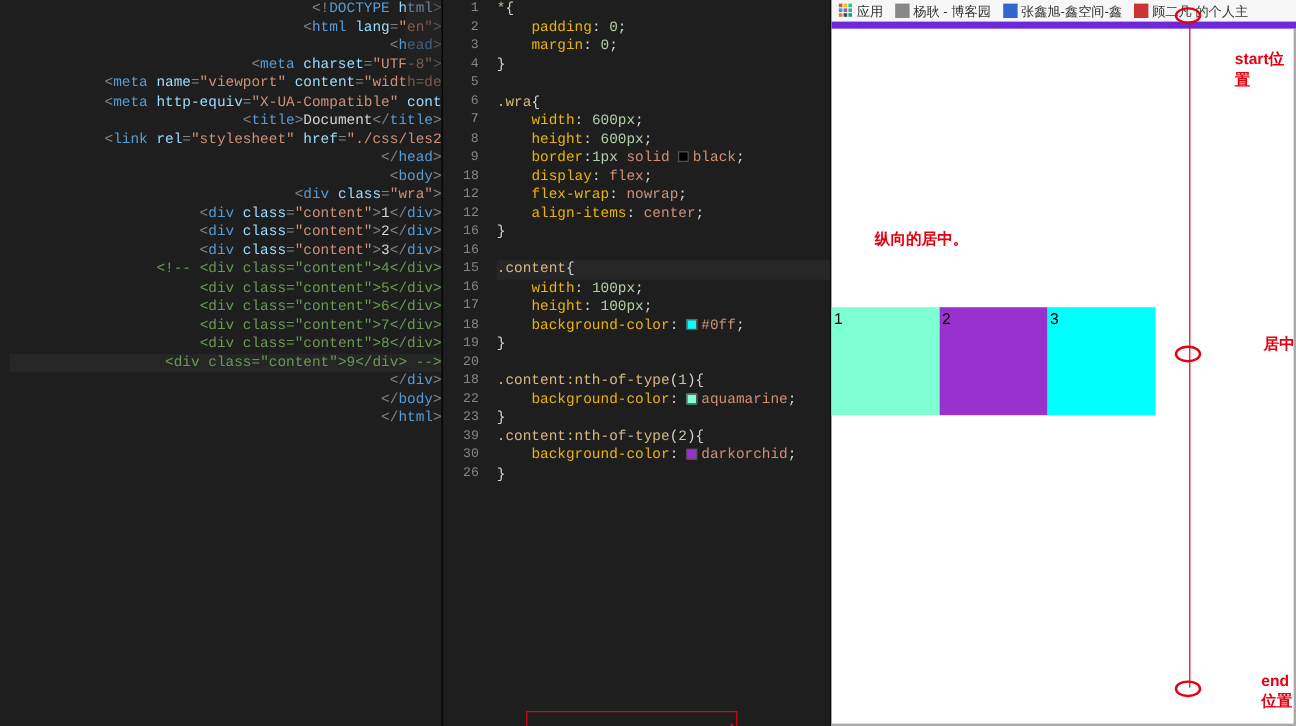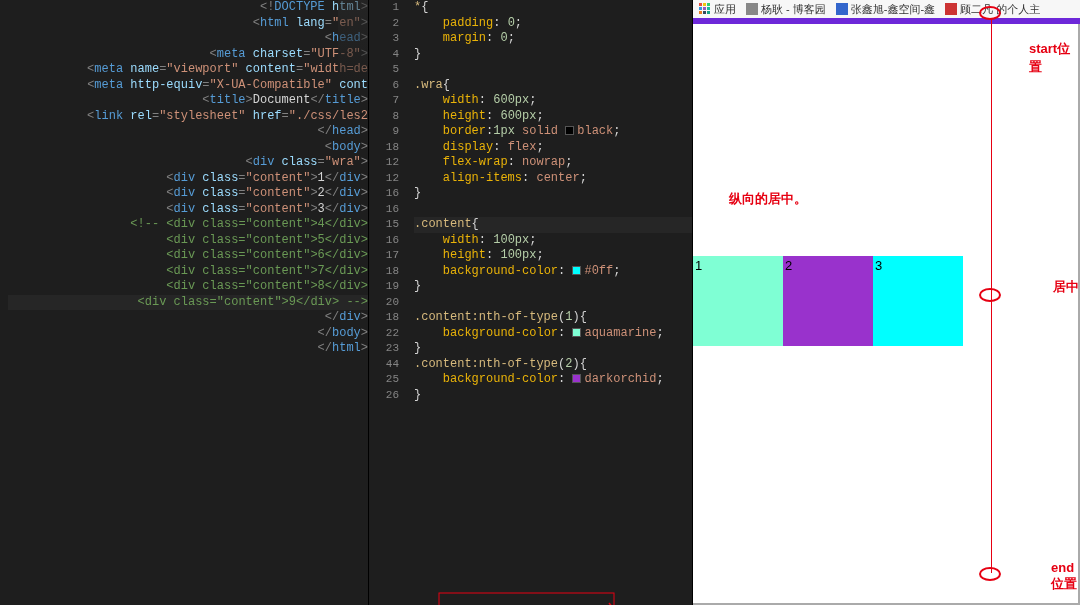--- a/index.html
+++ b/index.html
@@ -151,22 +151,22 @@
       <div>16</div>
       <div>15</div>
       <div>16</div>
       <div>17</div>
       <div>18</div>
       <div>19</div>
       <div>20</div>
       <div>18</div>
       <div>22</div>
       <div>23</div>
-      <div>44</div>
-      <div>25</div>
+      <div>39</div>
+      <div>30</div>
       <div>26</div>
     </div>
   <div class="code" id="mid-code"><div><span class="selector">*</span><span class="brace">{</span></div><div><span class="txt">    </span><span class="attr-css">padding</span><span class="txt">: </span><span class="num">0</span><span class="txt">;</span></div><div><span class="txt">    </span><span class="attr-css">margin</span><span class="txt">: </span><span class="num">0</span><span class="txt">;</span></div><div><span class="brace">}</span></div><div>&nbsp;</div><div><span class="selector">.wra</span><span class="brace">{</span></div><div><span class="txt">    </span><span class="attr-css">width</span><span class="txt">: </span><span class="num">600px</span><span class="txt">;</span></div><div><span class="txt">    </span><span class="attr-css">height</span><span class="txt">: </span><span class="num">600px</span><span class="txt">;</span></div><div><span class="txt">    </span><span class="attr-css">border</span><span class="txt">:</span><span class="num">1px</span><span class="txt"> </span><span class="val">solid</span><span class="txt"> </span><span class="swatch" style="background:#000"></span><span class="val">black</span><span class="txt">;</span></div><div><span class="txt">    </span><span class="attr-css">display</span><span class="txt">: </span><span class="val">flex</span><span class="txt">;</span></div><div><span class="txt">    </span><span class="attr-css">flex-wrap</span><span class="txt">: </span><span class="val">nowrap</span><span class="txt">;</span></div><div><span class="txt">    </span><span class="attr-css">align-items</span><span class="txt">: </span><span class="val">center</span><span class="txt">;</span></div><div><span class="brace">}</span></div><div>&nbsp;</div><div class="hl-line"><span class="selector">.content</span><span class="brace">{</span></div><div><span class="txt">    </span><span class="attr-css">width</span><span class="txt">: </span><span class="num">100px</span><span class="txt">;</span></div><div><span class="txt">    </span><span class="attr-css">height</span><span class="txt">: </span><span class="num">100px</span><span class="txt">;</span></div><div><span class="txt">    </span><span class="attr-css">background-color</span><span class="txt">: </span><span class="swatch" style="background:#00ffff"></span><span class="val">#0ff</span><span class="txt">;</span></div><div><span class="brace">}</span></div><div>&nbsp;</div><div><span class="selector">.content:nth-of-type</span><span class="txt">(</span><span class="num">1</span><span class="txt">)</span><span class="brace">{</span></div><div><span class="txt">    </span><span class="attr-css">background-color</span><span class="txt">: </span><span class="swatch" style="background:#7fffd4"></span><span class="val">aquamarine</span><span class="txt">;</span></div><div><span class="brace">}</span></div><div><span class="selector">.content:nth-of-type</span><span class="txt">(</span><span class="num">2</span><span class="txt">)</span><span class="brace">{</span></div><div><span class="txt">    </span><span class="attr-css">background-color</span><span class="txt">: </span><span class="swatch" style="background:#9932cc"></span><span class="val">darkorchid</span><span class="txt">;</span></div><div><span class="brace">}</span></div></div>
   <svg class="arrow" width="324" height="605">
     <line x1="240" y1="200" x2="322" y2="300" stroke="#e60012" stroke-width="1.5"></line>
     <polygon points="322,300 313,291 317,300 310,297" fill="#e60012"></polygon>
     <rect x="70" y="190" width="175" height="17" fill="none" stroke="#e60012" stroke-width="1"></rect>
   </svg>
 </div>
 

